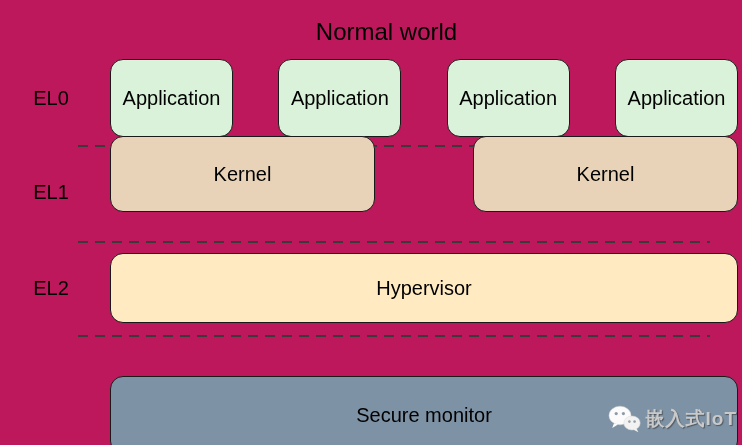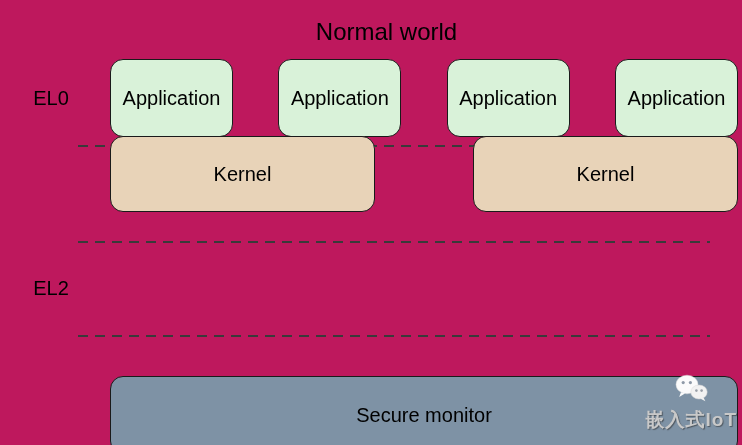--- a/index.html
+++ b/index.html
@@ -63,50 +63,53 @@
   .sep3 { top: 335px; }
   .watermark {
     position: absolute;
     right: 5px; bottom: 12px;
     display: flex; align-items: center; gap: 5px;
     font-size: 19px;
     font-weight: 600;
     color: var(--watermark-text, #c9c9c9);
     text-shadow: 1px 1px 1px rgba(40,40,40,0.55);
     letter-spacing: 1px;
-    flex-direction: column;
   }
   .wechat-icon { display: block; }
 </style>
 </head>
 <body>
 
 <div class="canvas">
 
   <div class="title">Normal world</div>
 
   <div class="row-label lbl-el0">EL0</div>
+  <div class="row-label lbl-el1">EL1</div>
   <div class="row-label lbl-el2">EL2</div>
 
   <div class="boxes boxes-el0">
     <div class="box box-app">Application</div>
     <div class="box box-app">Application</div>
     <div class="box box-app">Application</div>
     <div class="box box-app">Application</div>
   </div>
 
   <div class="sep sep1"></div>
 
   <div class="boxes boxes-el1">
     <div class="box box-kernel">Kernel</div>
     <div class="box box-kernel">Kernel</div>
   </div>
 
   <div class="sep sep2"></div>
 
+  <div class="boxes boxes-el2">
+    <div class="box box-wide">Hypervisor</div>
+  </div>
 
   <div class="sep sep3"></div>
 
   <div class="boxes boxes-el3">
     <div class="box box-monitor">Secure monitor</div>
   </div>
 
   <div class="watermark">
     <svg class="wechat-icon" width="33" height="28" viewBox="0 0 33 28" xmlns="http://www.w3.org/2000/svg">
       <ellipse cx="12" cy="10.5" rx="11" ry="9.3" fill="#fbfbfb" stroke="#d8d8d8" stroke-width="0.5"></ellipse>

